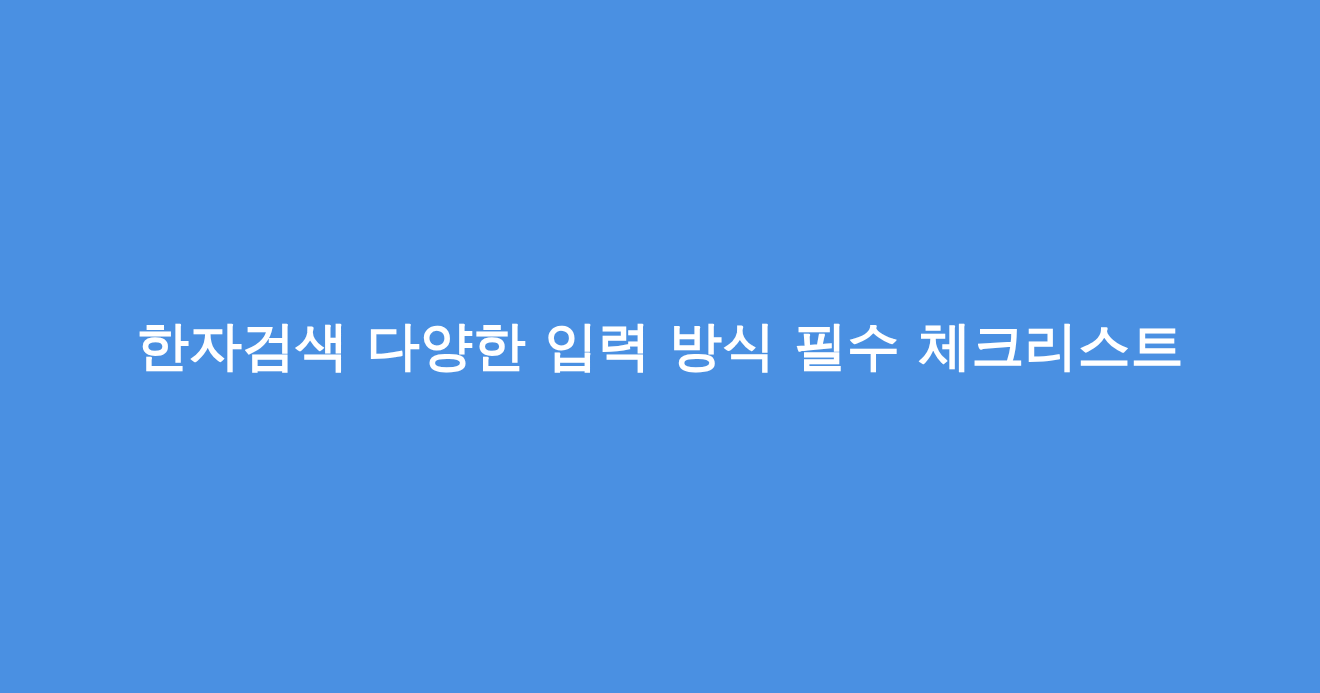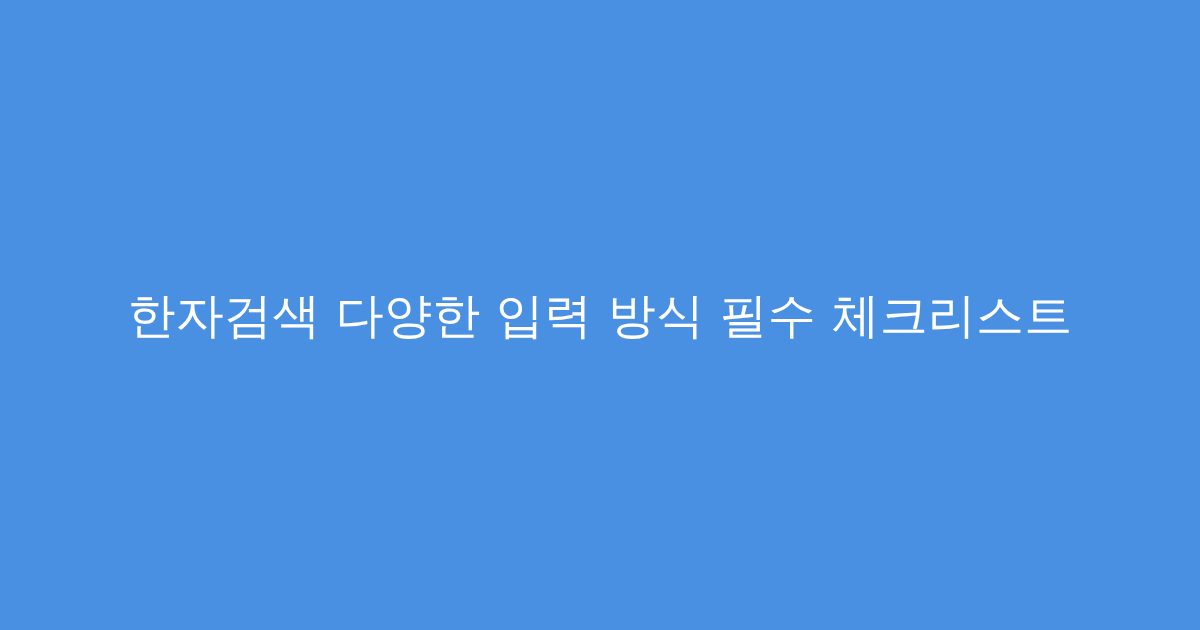--- a/index.html
+++ b/index.html
@@ -36,21 +36,21 @@
     align-items: center;
     justify-content: center;
     padding: 0 40px;
     box-sizing: border-box;
   }
 
   .og-card__title {
     margin: 0;
     font-family: "DejaVu Sans", "Liberation Sans", sans-serif;
     font-size: 48px;
-    font-weight: 400;
+    font-weight: 700;
     line-height: 1.25;
     letter-spacing: 0.2px;
     color: #ffffff;
     text-align: center;
     white-space: nowrap;
     -webkit-font-smoothing: antialiased;
   }
 </style>
 </head>
 <body>

